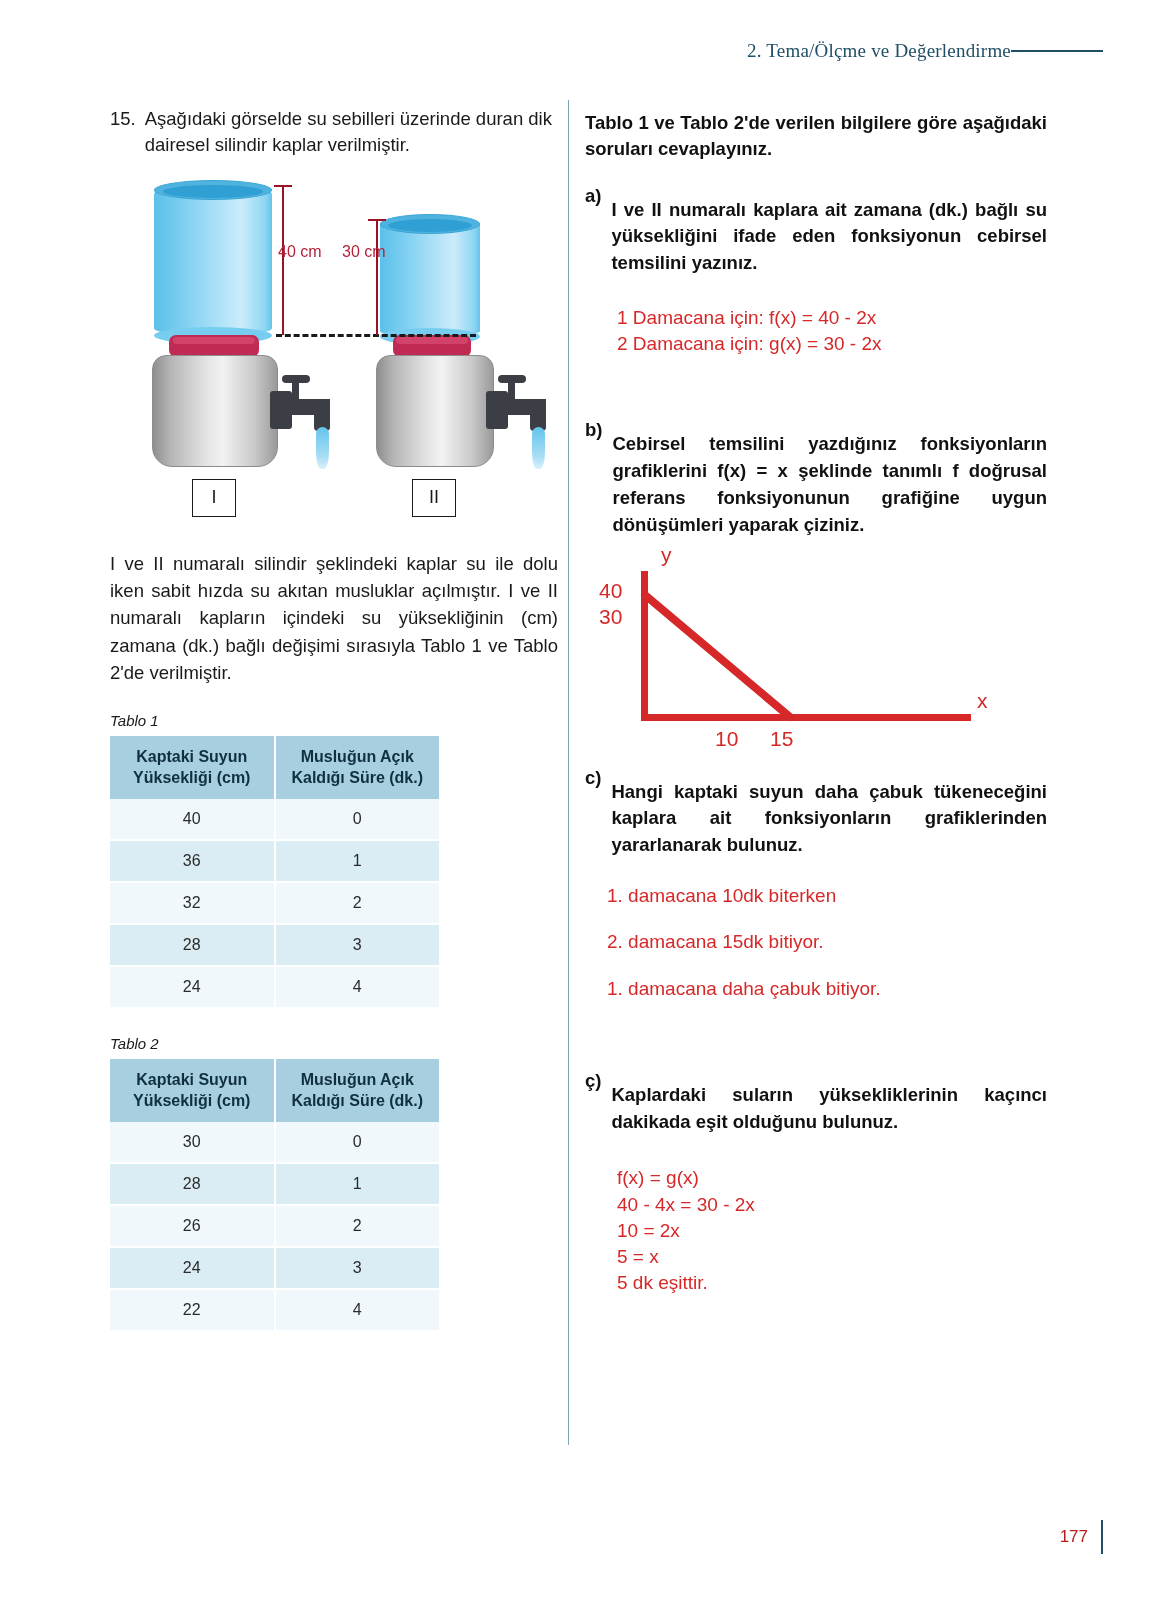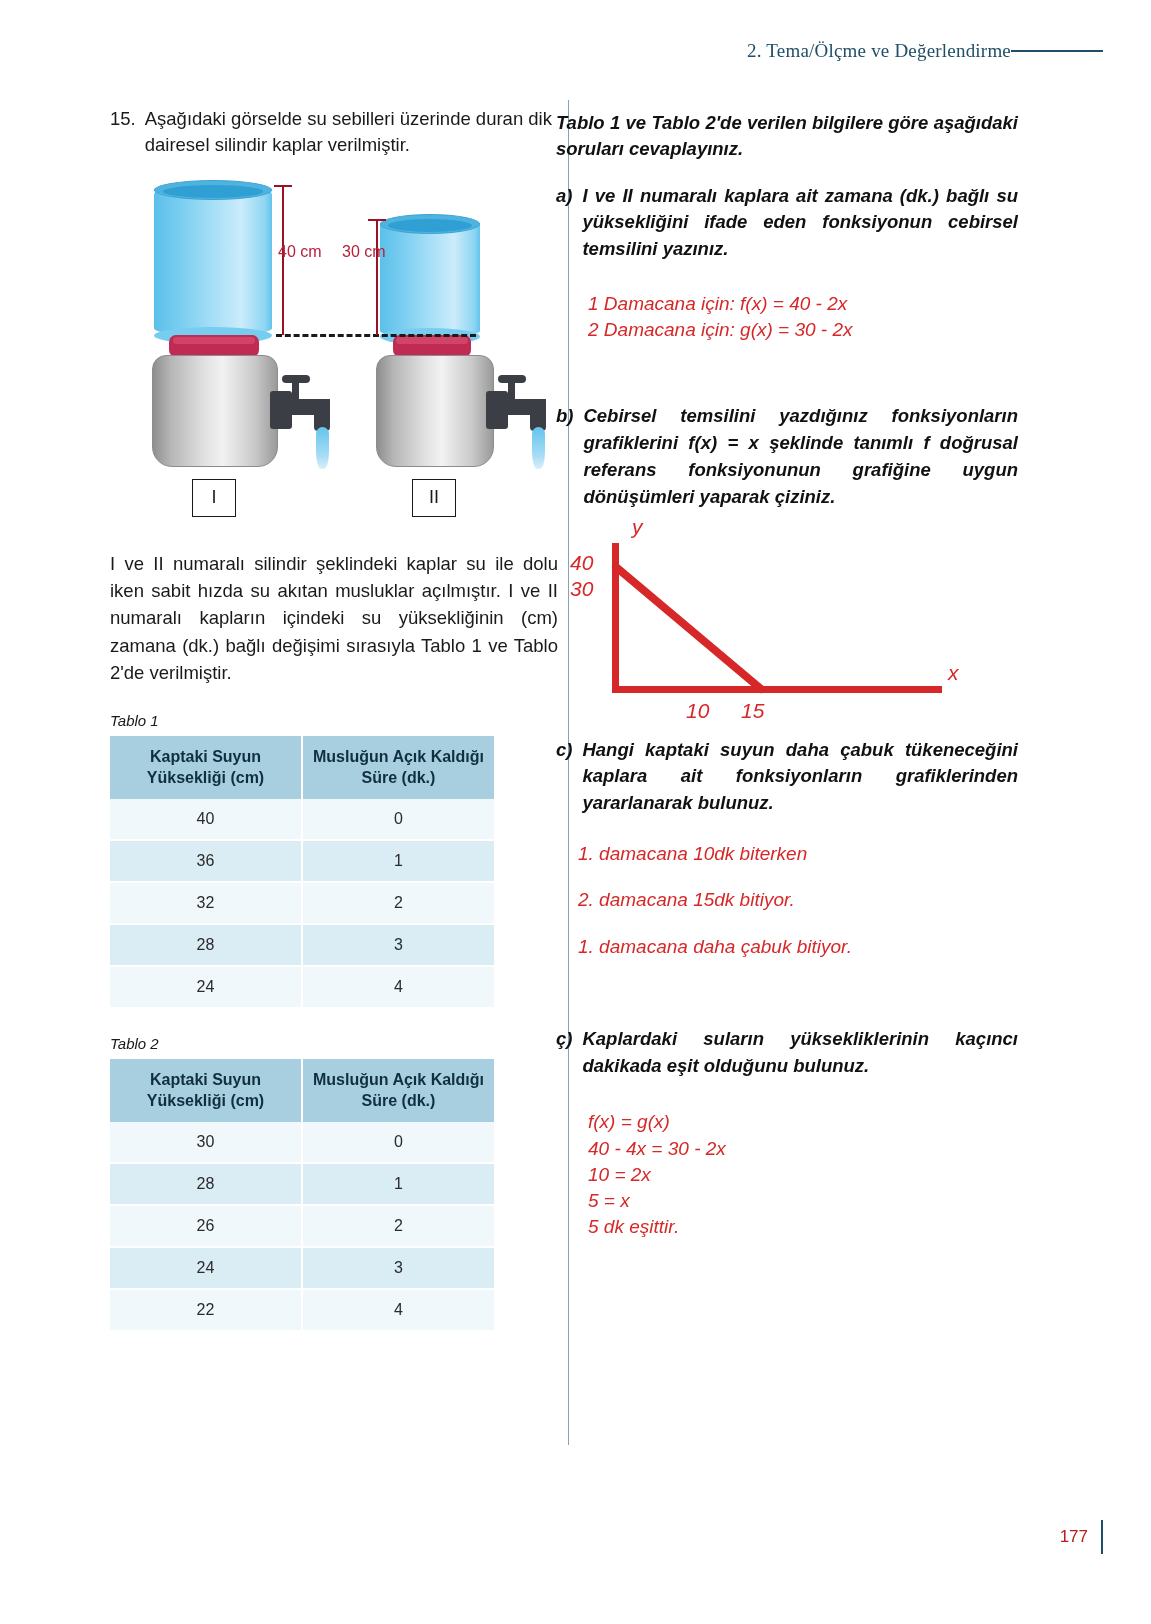--- a/index.html
+++ b/index.html
@@ -210,21 +210,21 @@
   
   .table-caption {
     font-size: 15px;
     font-style: italic;
     color: #1a1a1a;
     margin-top: 26px;
     margin-bottom: 7px;
   }
   table.dt {
     border-collapse: collapse;
-    width: 384px;
+    width: 329px;
     table-layout: fixed;
   }
   table.dt th {
     background: #a8cfdf;
     color: #10303f;
     font-size: 16px;
     font-weight: bold;
     line-height: 1.28;
     padding: 11px 6px;
     text-align: center;
@@ -239,43 +239,42 @@
     border-right: 2px solid #ffffff;
     border-bottom: 2px solid #ffffff;
   }
   table.dt td:last-child { border-right: none; }
   table.dt tbody tr:nth-child(odd)  td { background: #f0f8fb; }
   table.dt tbody tr:nth-child(even) td { background: #daecf4; }
 
   
   .col-right {
     position: absolute;
-    left: 556px;
+    left: 585px;
     top: 110px;
     width: 462px;
-    font-style: italic;
   }
   .r-lead {
     font-size: 18.5px;
     font-weight: bold;
     line-height: 1.42;
     color: #111;
     text-align: justify;
   }
   .r-item {
     display: flex;
     gap: 10px;
     font-size: 18.5px;
     font-weight: bold;
     line-height: 1.45;
     color: #111;
     margin-top: 20px;
   }
   .r-item .lbl { flex: 0 0 auto; }
-  .r-item .txt { flex: 1 1 auto; text-align: justify; }
+  .r-item .txt { flex: 1 1 auto; text-align: justify; margin-top: 14px; }
 
   .ans {
     color: #d62828;
     font-size: 19px;
     line-height: 1.38;
     margin-left: 32px;
   }
   .ans-line { white-space: nowrap; }
   .ans-gap { margin-top: 20px; }
 

